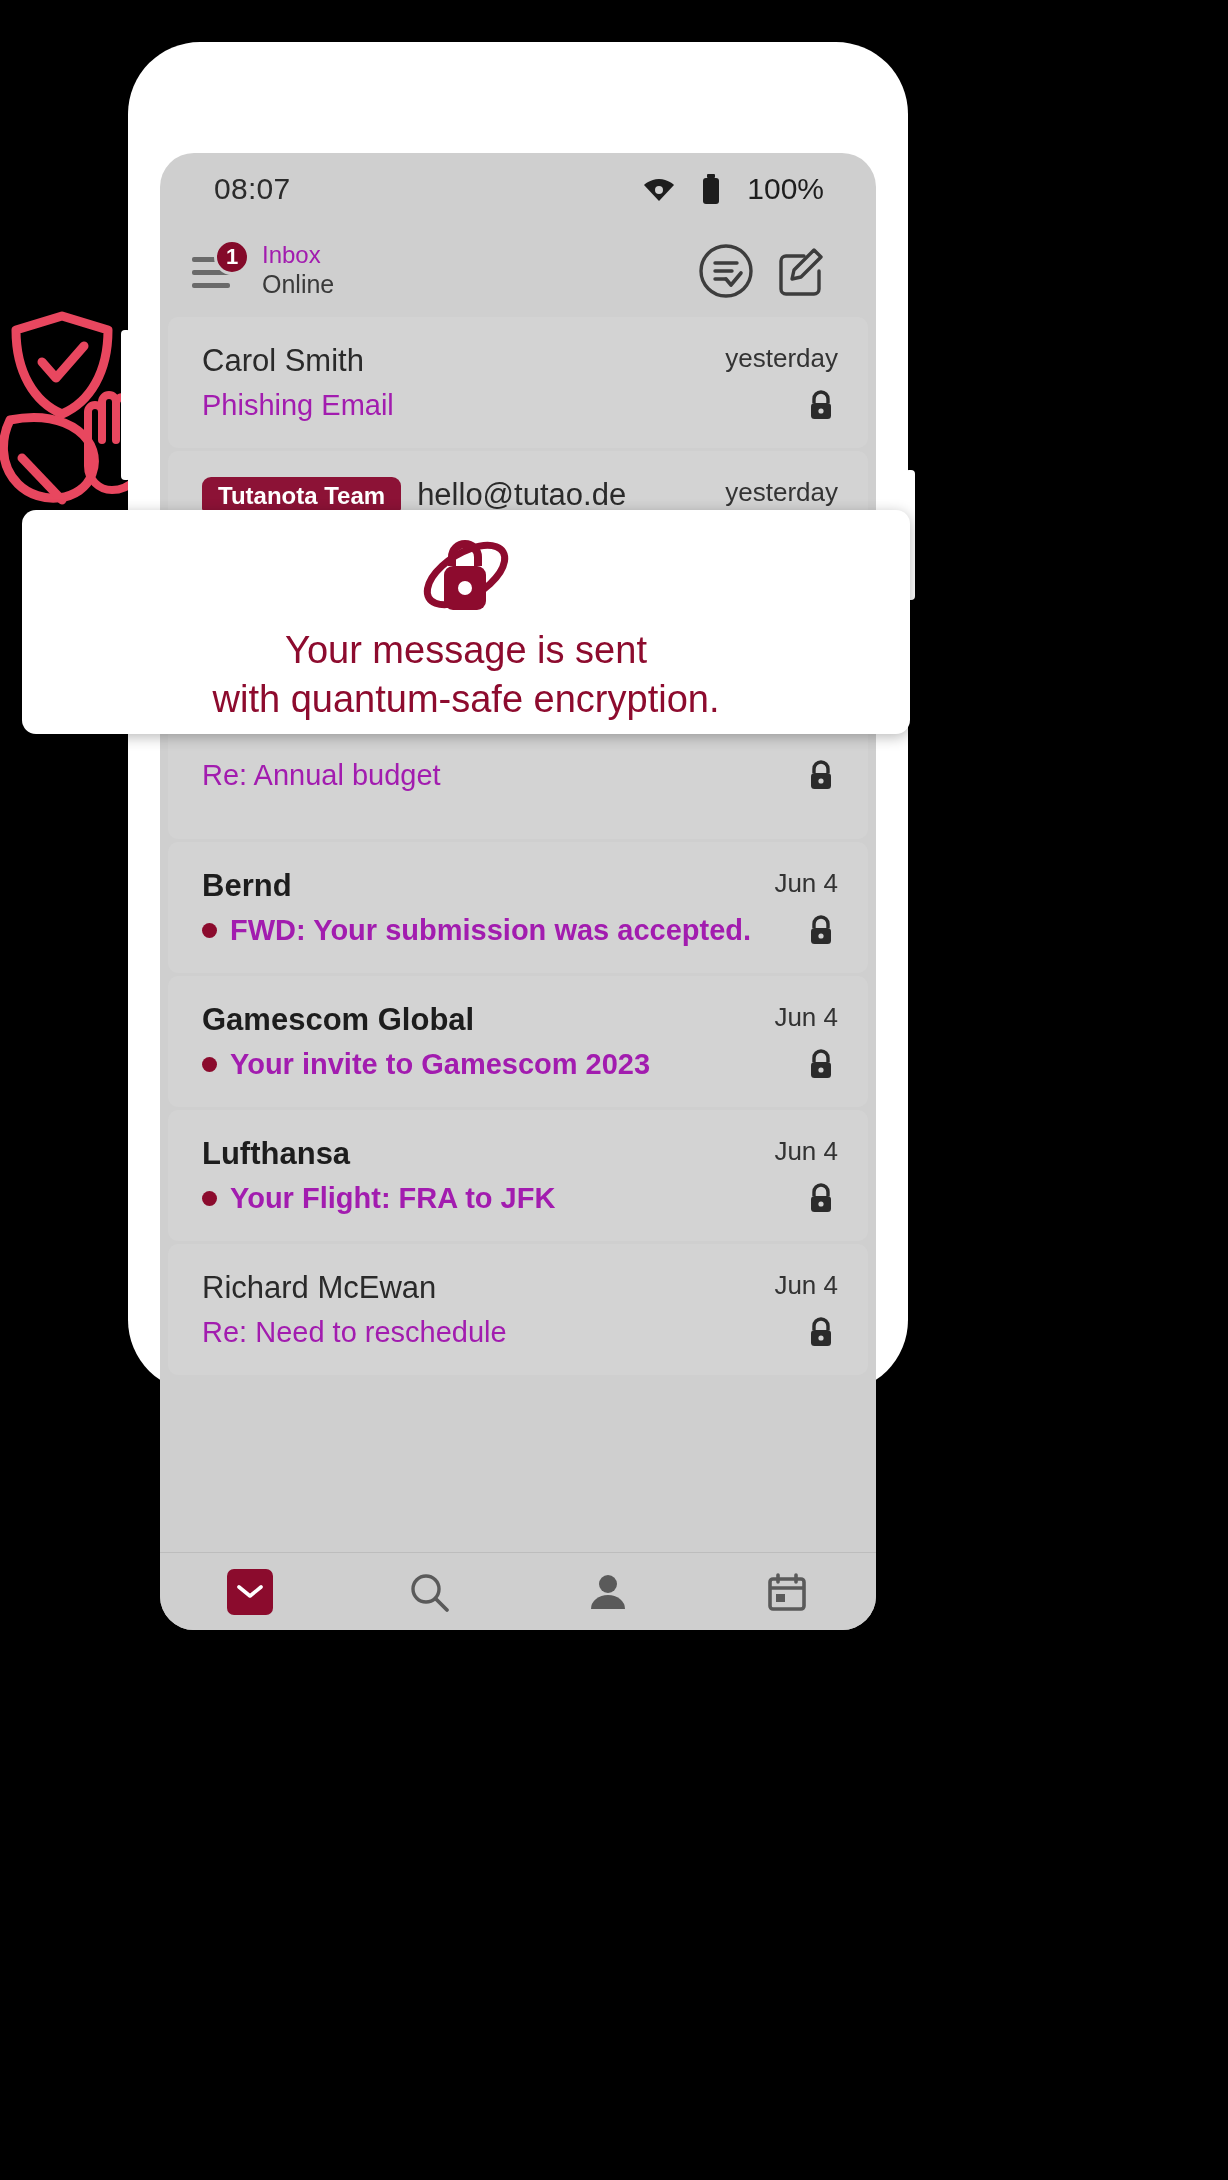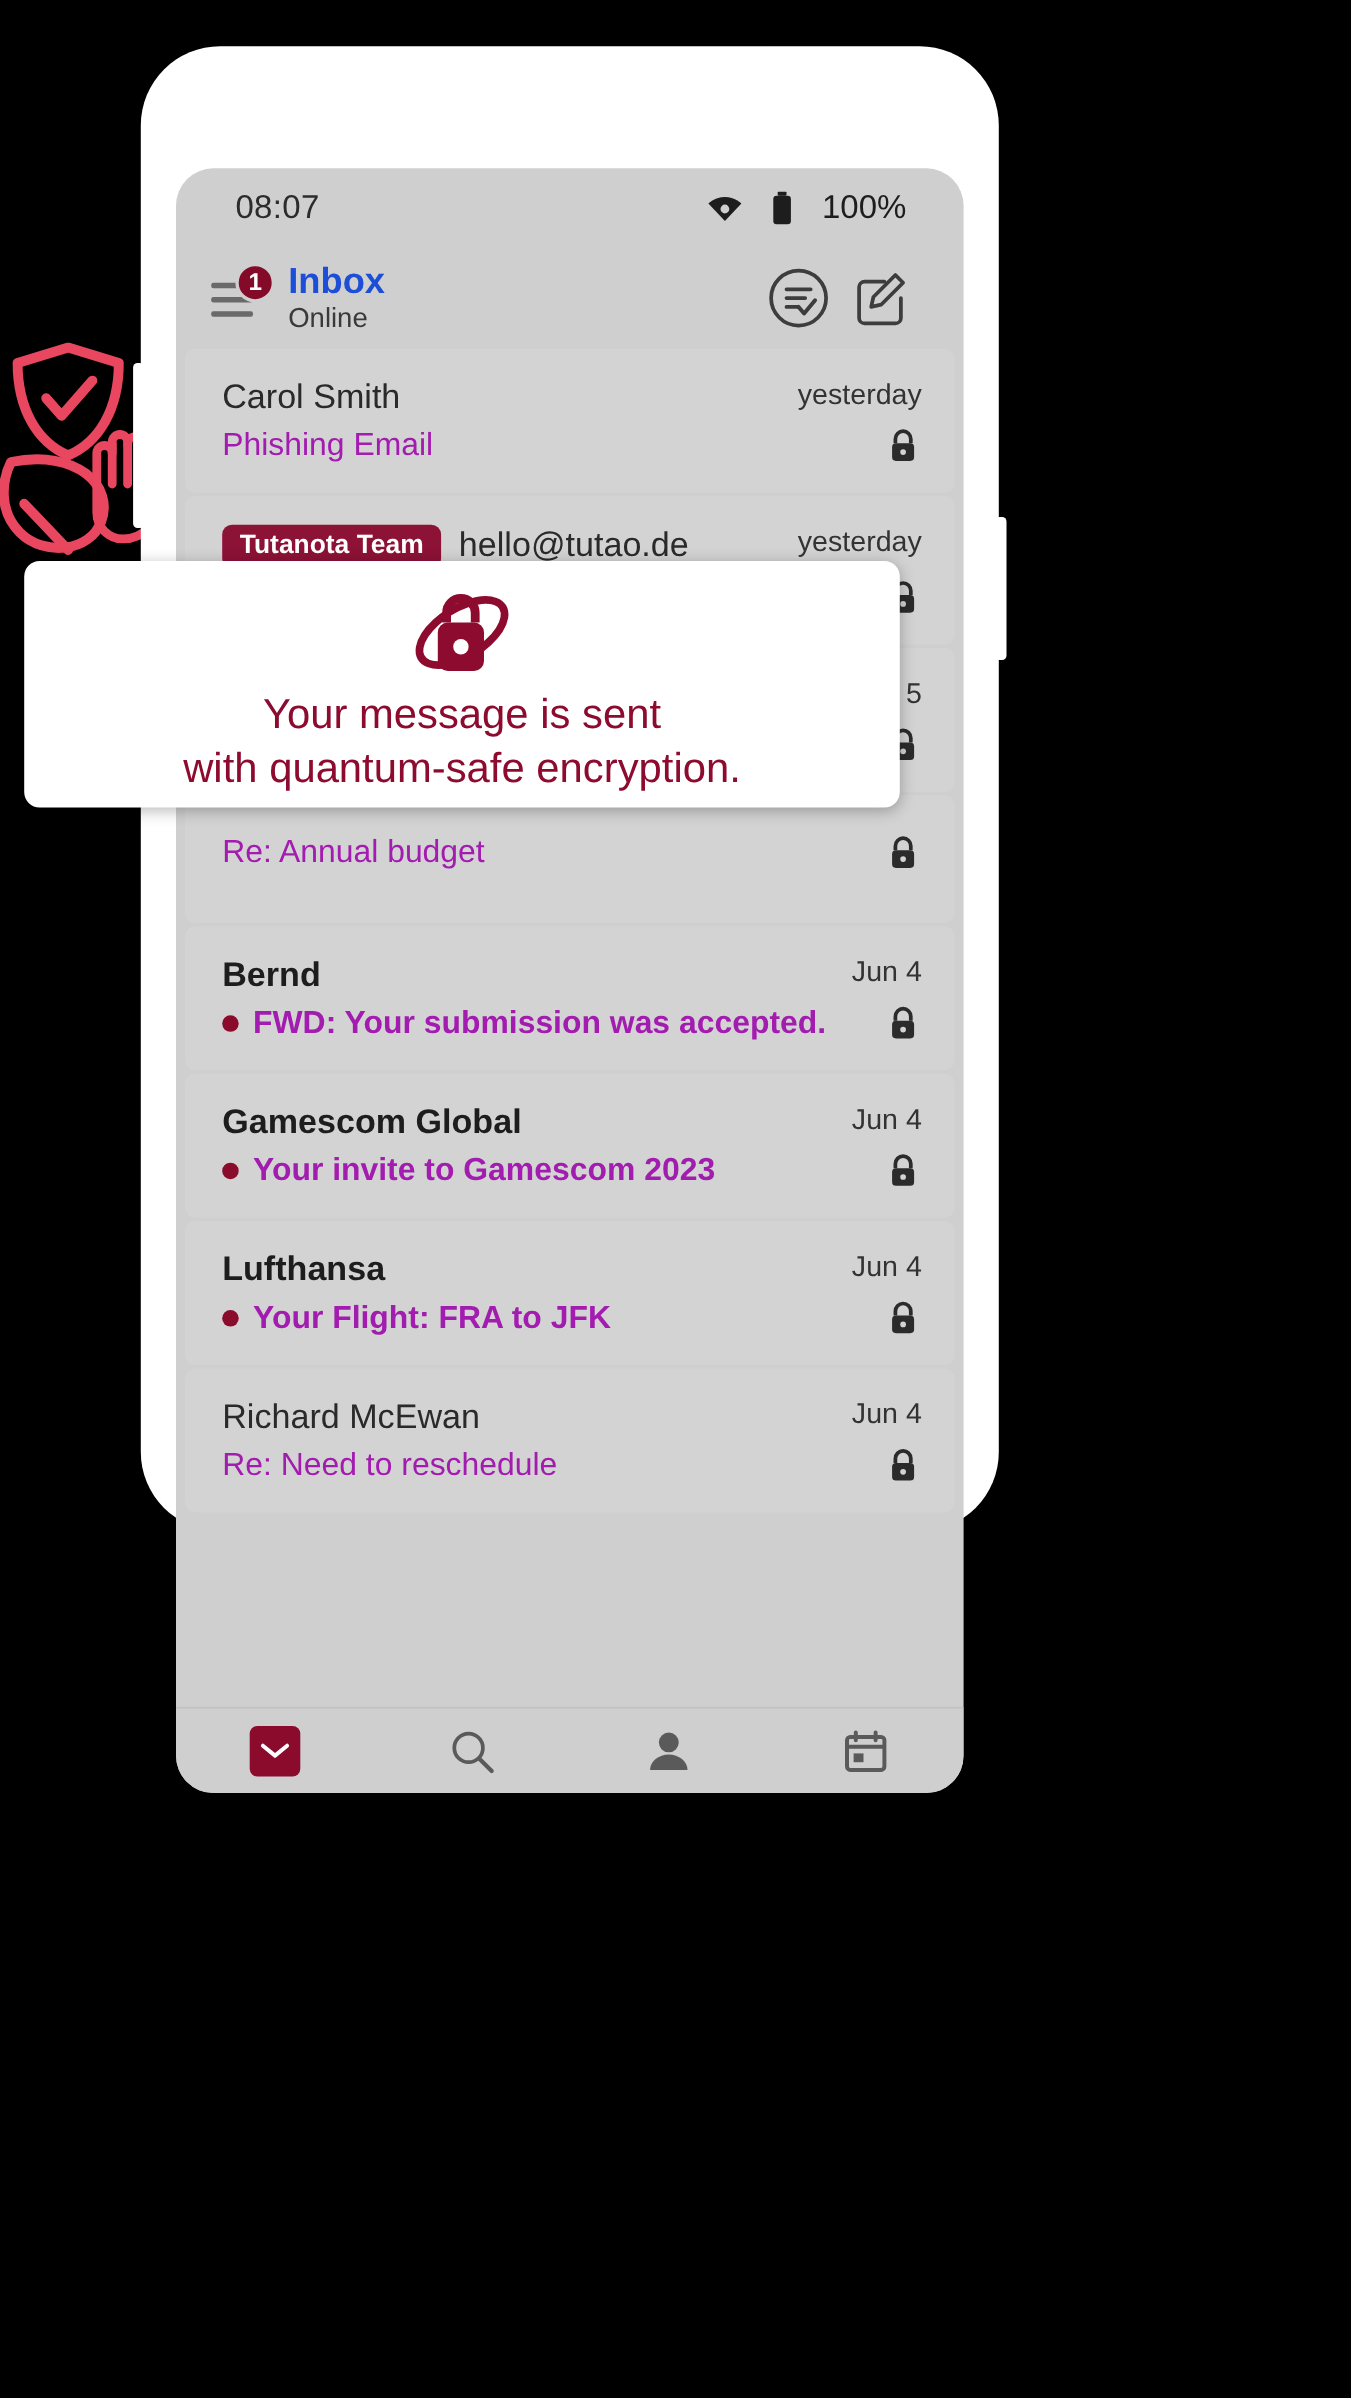--- a/index.html
+++ b/index.html
@@ -54,21 +54,21 @@
     display:block; width:38px; height:5px; background:#6a6a6a; border-radius:2px; margin-bottom:8px;
   }
   #unread-badge{
     position:absolute; left:26px; top:-4px;
     min-width:36px; height:36px; border-radius:18px;
     background:#840a2a; color:#fff; font-size:22px; font-weight:700;
     display:flex; align-items:center; justify-content:center;
     border:3px solid #cfcfcf;
   }
   #header-titles{ flex:1; margin-left:12px; }
-  #header-title{ font-size:33px; font-weight:700; color:#1d4ed8; line-height:1.12; }
+  #header-title{ font-size:24px; font-weight:400; color:#a21caf; line-height:1.12; }
   #header-subtitle{ font-size:25px; color:#3a3a3a; line-height:1.25; }
   .header-action{ width:60px; height:60px; margin-left:14px; flex:0 0 auto; }
 
   
   #mail-list{ padding:0 8px; }
   .mail-row{
     position:relative; background:#d3d3d3; border-radius:10px;
     margin-bottom:3px; padding:26px 30px 26px 34px; min-height:116px;
   }
   .mail-top{ display:flex; align-items:flex-start;gap:33px; }
@@ -103,21 +103,21 @@
 
   
   #deco-icons{ position:absolute; left:0; top:310px; width:150px; height:190px; }
   #deco-shield{ position:absolute; left:10px; top:0; }
   #deco-leaf{   position:absolute; left:0;  top:88px; }
   #deco-hand{   position:absolute; left:74px; top:72px; }
 
   
   #encryption-toast{
     position:absolute; left:22px; top:510px;
-    width:796px; height:224px;
+    width:888px; height:224px;
     background:#fff; border-radius:14px;
     box-shadow:0 3px 14px rgba(0,0,0,.28);
     display:flex; flex-direction:column; align-items:center;
     padding-top:26px;
   }
   #toast-lock-icon{ margin-bottom:8px; }
   #toast-text{
     text-align:center; color:#8d0b2e; font-size:38px; line-height:1.28;
     white-space:pre-line;
   }

